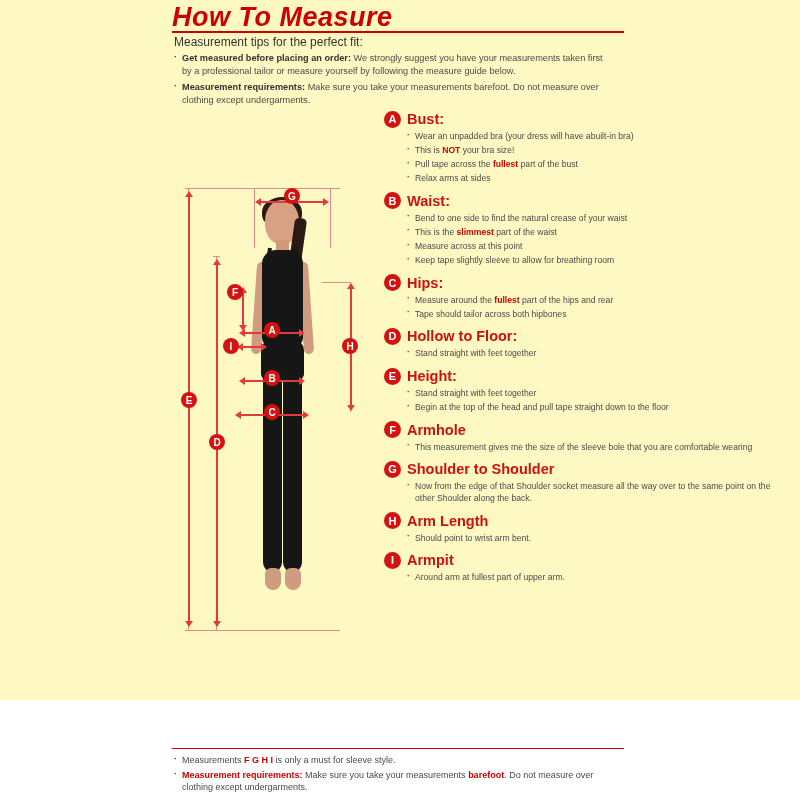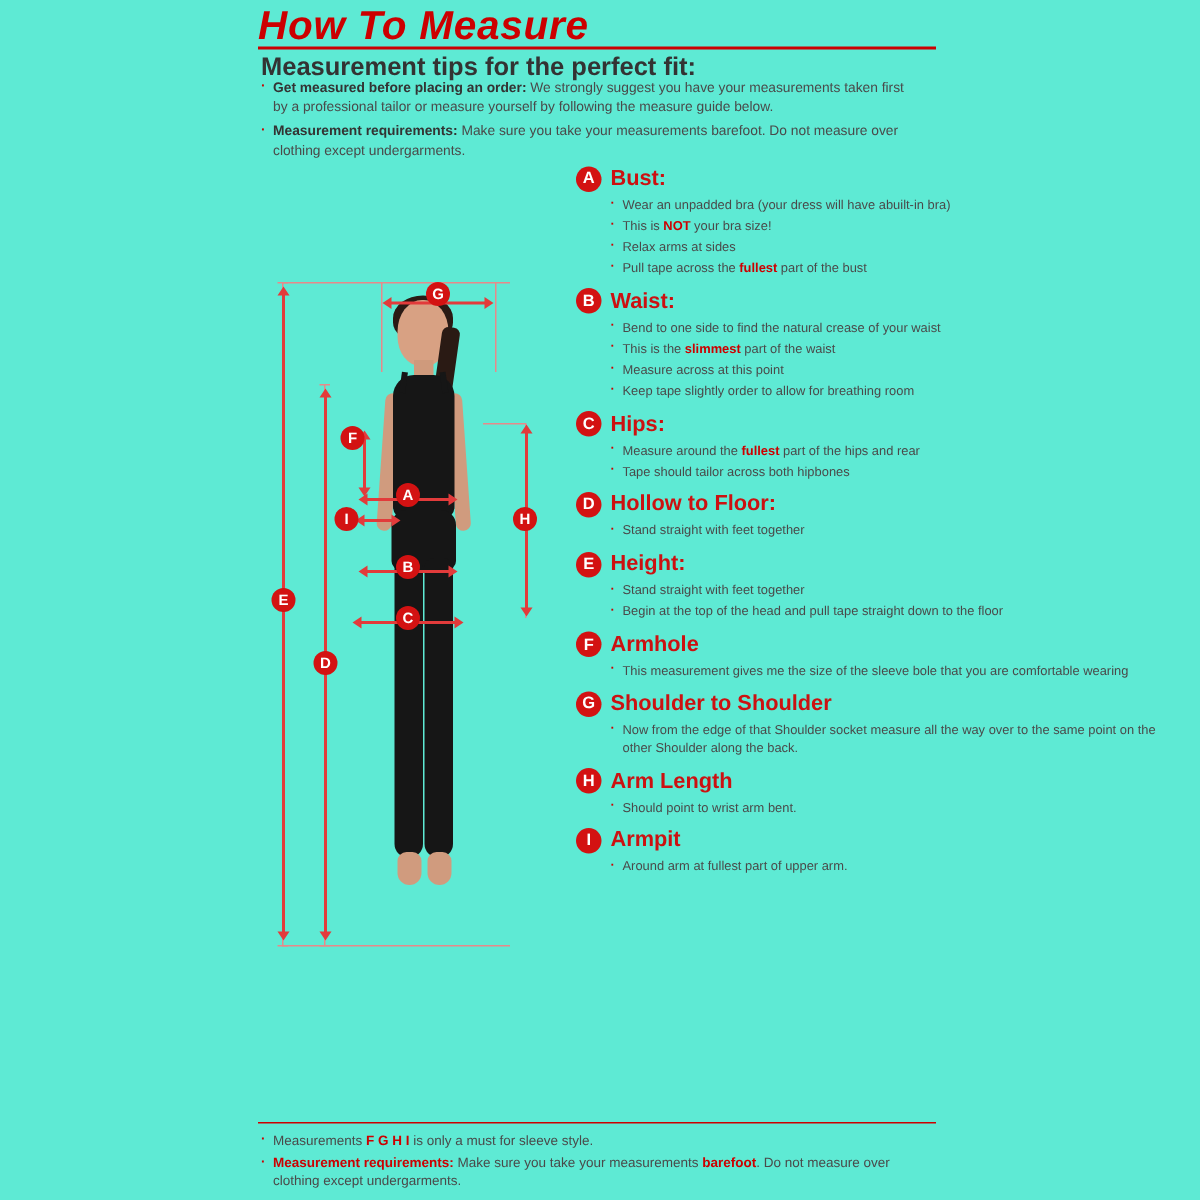--- a/index.html
+++ b/index.html
@@ -11,22 +11,22 @@
     width: 800px;
     height: 800px;
     font-family: "Liberation Sans", sans-serif;
     color: #2b2b2b;
     position: relative;
     overflow: hidden;
   }
   .page {
     position: relative;
     width: 800px;
-    height: 800px;
-    background: #5eead4;
+    height: 700px;
+    background: #fef9c3;
   }
 
   
   .title {
     position: absolute;
     left: 172px;
     top: 2px;
     font-size: 27px;
     font-weight: bold;
     color: #cc0000;
@@ -38,22 +38,22 @@
     left: 172px;
     top: 31px;
     width: 452px;
     height: 2px;
     background: #cc0000;
   }
   .tips-head {
     position: absolute;
     left: 174px;
     top: 35px;
-    font-size: 17px;
-    font-weight: bold;
+    font-size: 12px;
+    font-weight: normal;
     color: #333;
   }
   .tips-list {
     position: absolute;
     left: 174px;
     top: 52px;
     width: 440px;
   }
   .tip {
     font-size: 9.2px;
@@ -405,35 +405,35 @@
   <div class="sections">
 
     <div class="sec">
       <div class="sec-head">
         <div class="badge">A</div>
         <div class="sec-title">Bust:</div>
       </div>
       <div class="sec-body">
         <div class="bullet">Wear an unpadded bra (your dress will have abuilt-in bra)</div>
         <div class="bullet">This is <b>NOT</b> your bra size!</div>
+        <div class="bullet">Pull tape across the <b>fullest</b> part of the bust</div>
         <div class="bullet">Relax arms at sides</div>
-        <div class="bullet">Pull tape across the <b>fullest</b> part of the bust</div>
       </div>
     </div>
 
     <div class="sec">
       <div class="sec-head">
         <div class="badge">B</div>
         <div class="sec-title">Waist:</div>
       </div>
       <div class="sec-body">
         <div class="bullet">Bend to one side to find the natural crease of your waist</div>
         <div class="bullet">This is the <b>slimmest</b> part of the waist</div>
         <div class="bullet">Measure across at this point</div>
-        <div class="bullet">Keep tape slightly order to allow for breathing room</div>
+        <div class="bullet">Keep tape slightly sleeve to allow for breathing room</div>
       </div>
     </div>
 
     <div class="sec">
       <div class="sec-head">
         <div class="badge">C</div>
         <div class="sec-title">Hips:</div>
       </div>
       <div class="sec-body">
         <div class="bullet">Measure around the <b>fullest</b> part of the hips and rear</div>

